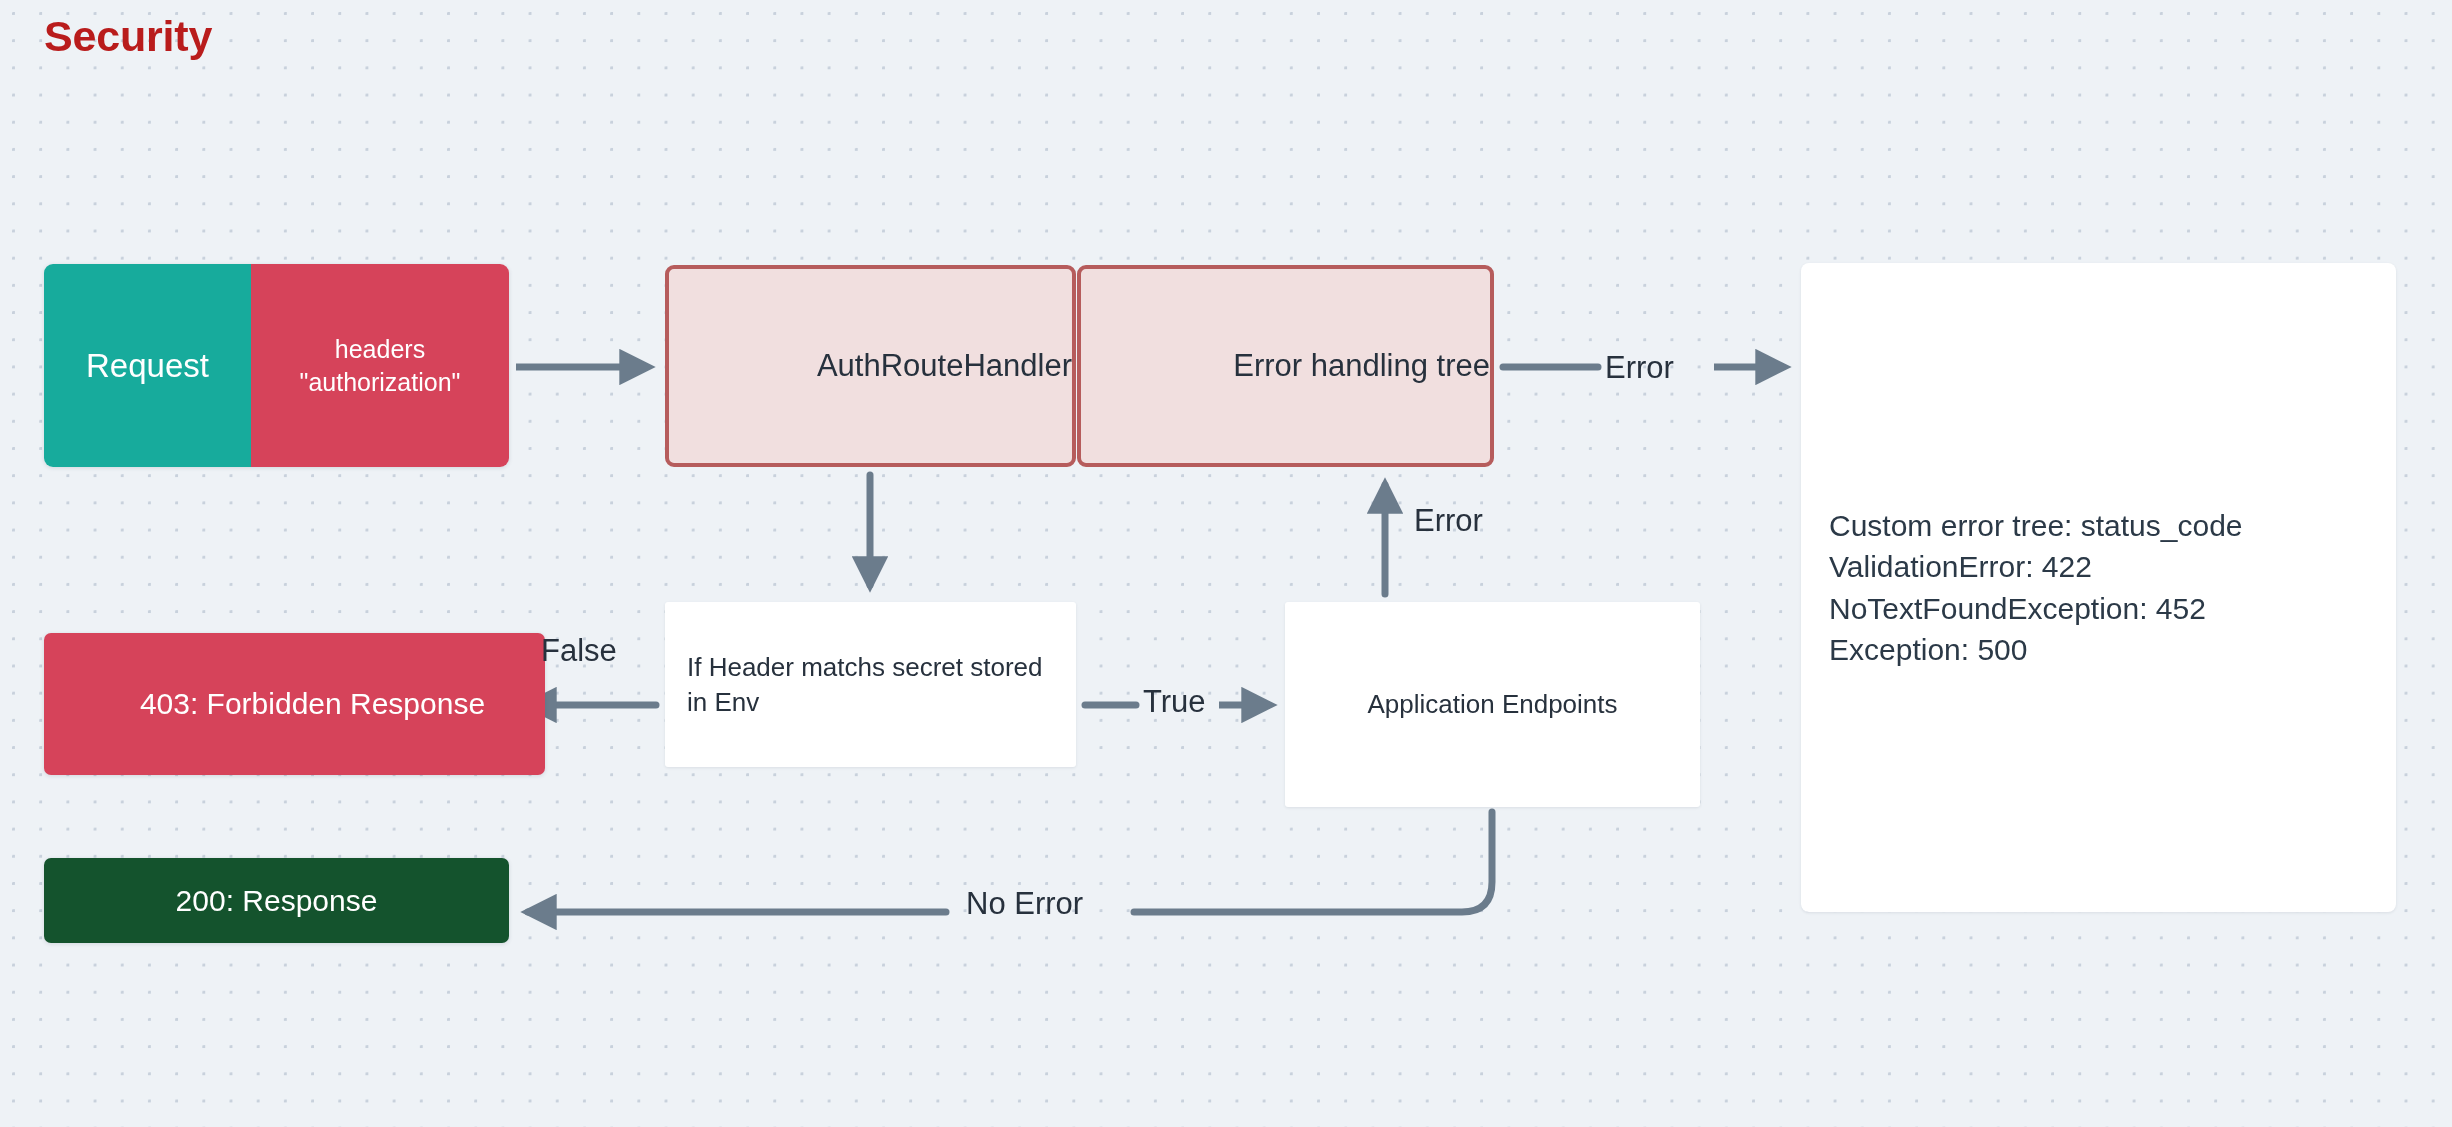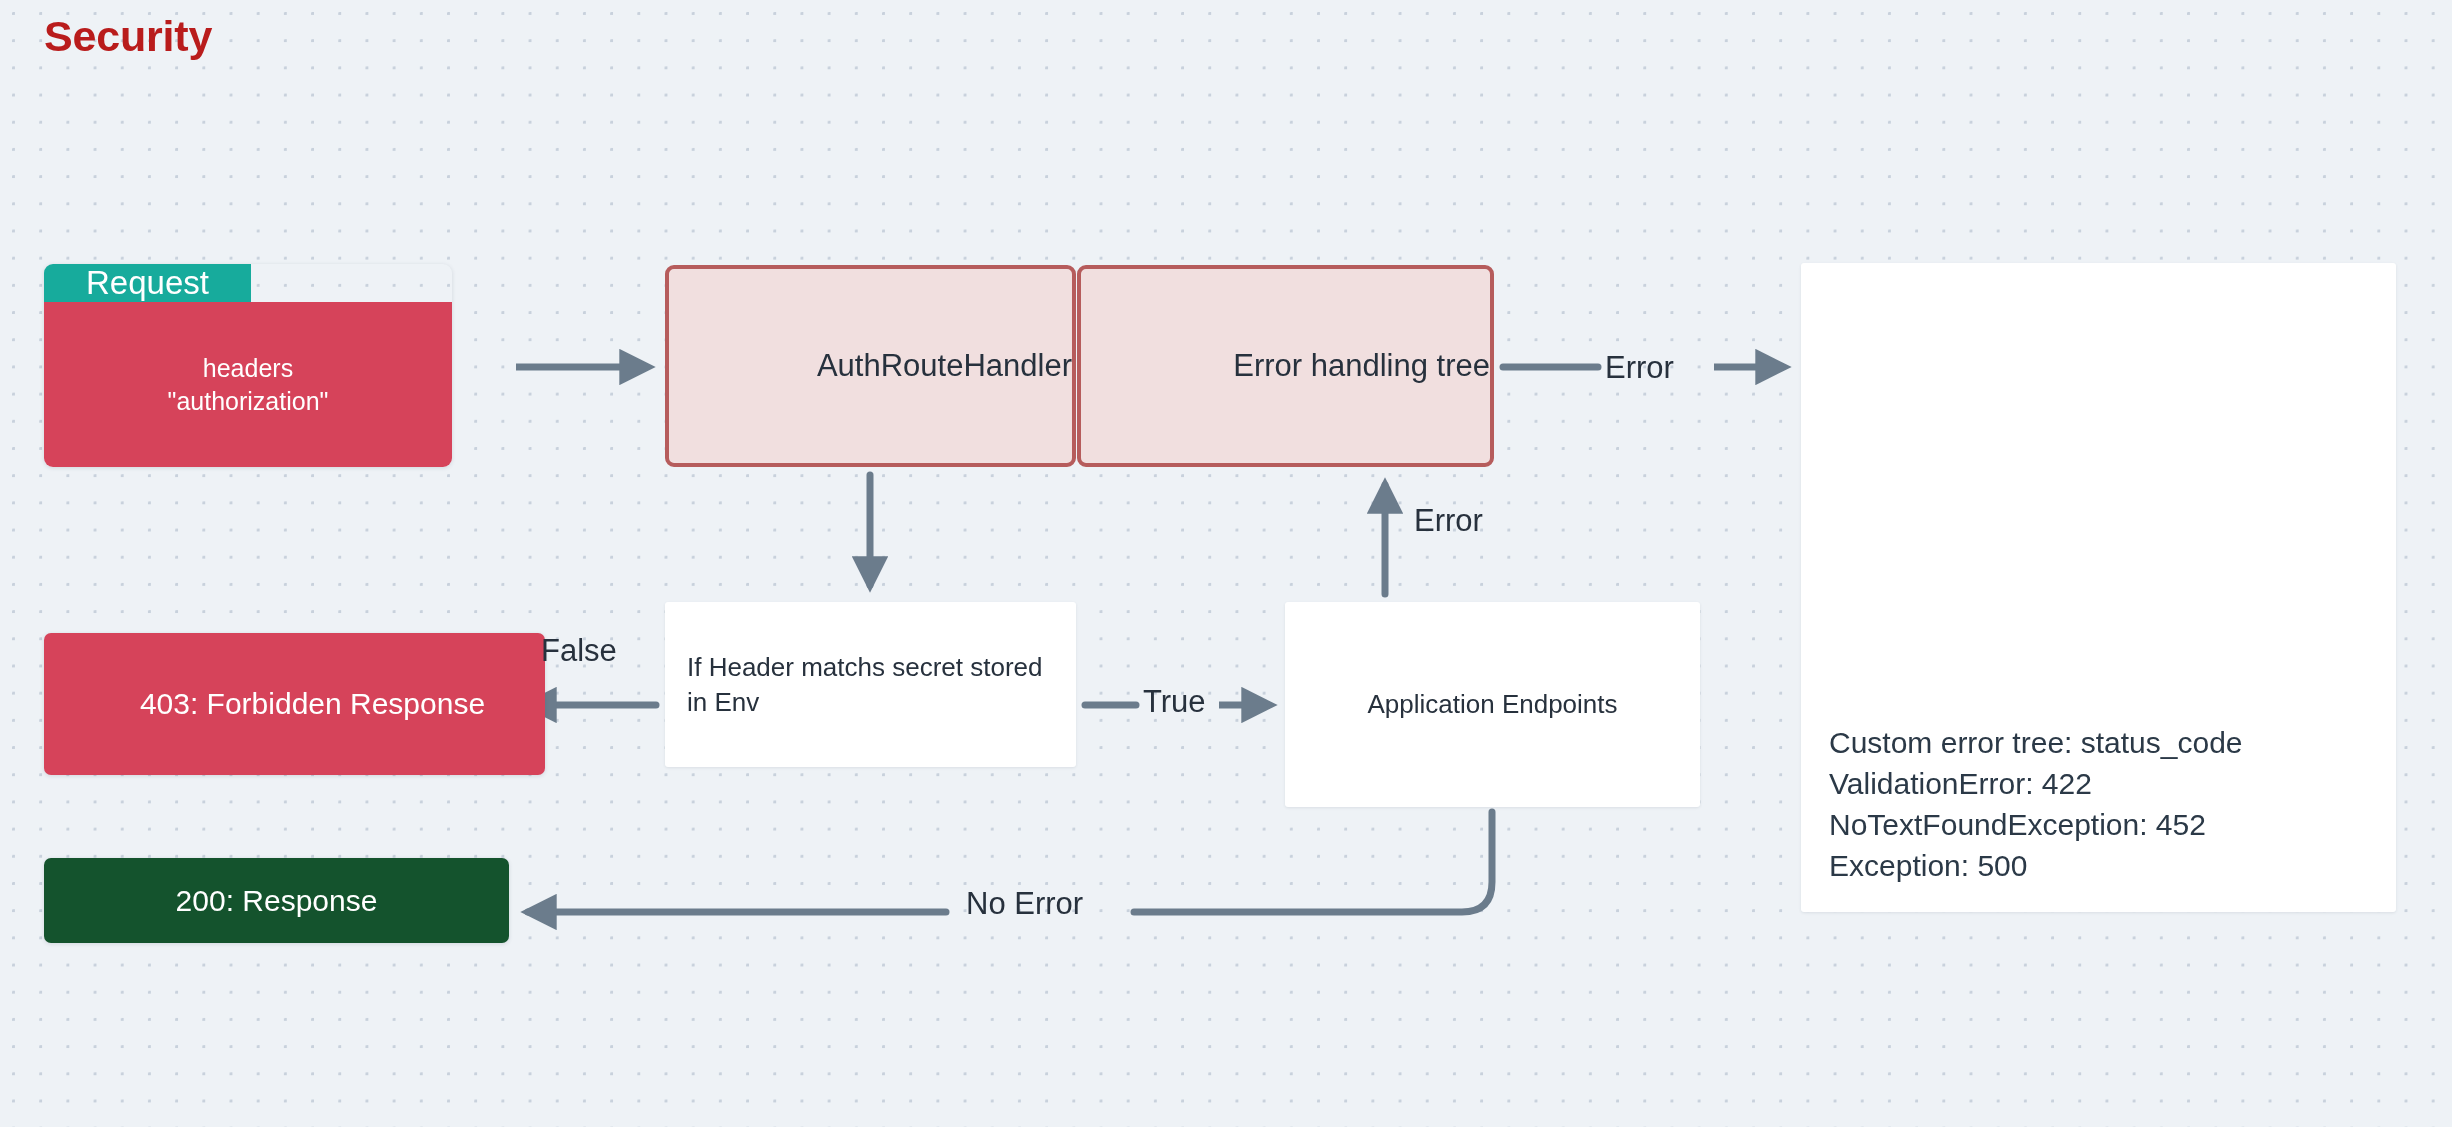--- a/index.html
+++ b/index.html
@@ -47,27 +47,26 @@
     white-space: nowrap;
   }
 
   .node-label { display: block; }
 
   
   .req-group {
     position: absolute;
     left: 44px;
     top: 264px;
-    width: 408px;
+    width: 465px;
     height: 203px;
     border-radius: 9px;
     overflow: hidden;
     display: flex;
     box-shadow: 0 1px 4px rgba(40,60,80,0.14);
-    flex-direction: column;
   }
   .req-left {
     width: 207px;
     background: #17ab9c;
     display: flex;
     align-items: center;
     justify-content: center;
     color: #fff;
     font-size: 33px;
   }
@@ -134,28 +133,29 @@
     text-align: center;
     font-size: 26px;
     line-height: 1.35;
   }
 
   #node-error-tree-panel {
     left: 1801px;
     top: 263px;
     width: 595px;
     height: 649px;
-    padding: 26px 28px;
-    align-items: flex-end;
+    padding: 36px 28px;
+    align-items: center;
     justify-content: flex-start;
     font-size: 30px;
     line-height: 1.37;
     color: #2b3947;
     text-align: left;
     white-space: pre-line;
+    border-radius: 8px;
   }
 
   
   #node-forbidden-response {
     position: absolute;
     left: 44px;
     top: 633px;
     width: 465px;
     height: 142px;
     border-radius: 7px;

